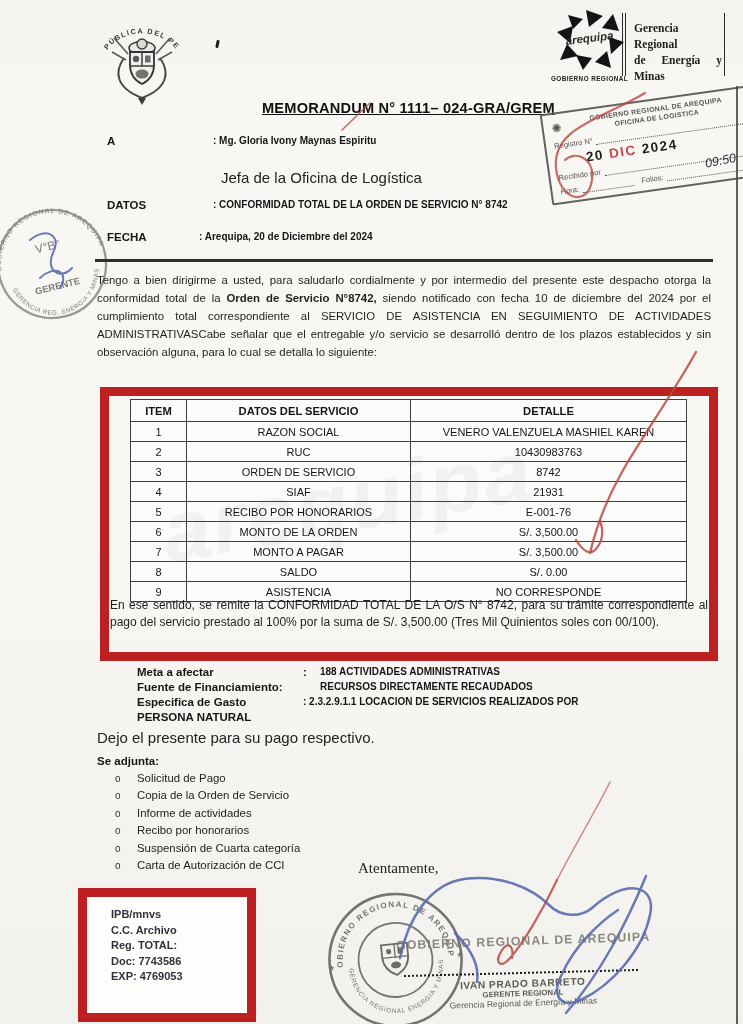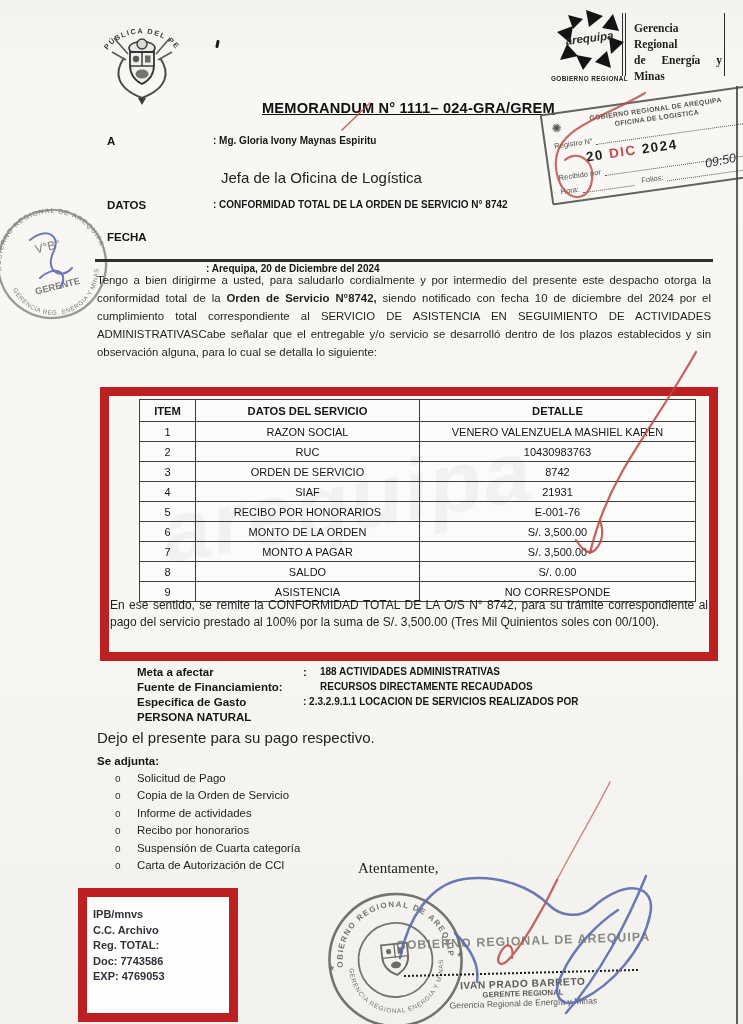--- a/index.html
+++ b/index.html
@@ -161,31 +161,31 @@
     <text x="76" y="52" font-size="12" text-anchor="middle" fill="#63636e">V°B°</text>
     <text x="76" y="92" font-size="9.5" font-weight="bold" text-anchor="middle" fill="#4f4f4a">GERENTE</text>
   </svg>
 
   <div class="lbl abs" style="left:107px;top:135px;">A</div>
   <div class="val abs" style="left:213px;top:135px;">: Mg. Gloria Ivony Maynas Espiritu</div>
   <div class="val-n abs" style="left:221px;top:169px;">Jefa de la Oficina de Logística</div>
   <div class="lbl abs" style="left:107px;top:199px;">DATOS</div>
   <div class="val abs" style="left:213px;top:199px;">: CONFORMIDAD TOTAL DE LA ORDEN DE SERVICIO N° 8742</div>
   <div class="lbl abs" style="left:107px;top:231px;">FECHA</div>
-  <div class="val abs" style="left:206px;top:231px;margin-top:32px;">: Arequipa, 20 de Diciembre del 2024</div>
+  <div class="val abs" style="left:199px;top:231px;">: Arequipa, 20 de Diciembre del 2024</div>
 
   <div id="rule" class="abs" style="left:95px;top:259px;width:618px;"></div>
 
   <div id="body-par" class="abs" style="left:97px;top:271px;width:614px;">
     <span>Tengo a bien dirigirme a usted, para saludarlo cordialmente y por intermedio del presente este despacho otorga la conformidad total de la </span><b>Orden de Servicio N°8742,</b><span> siendo notificado con fecha 10 de diciembre del 2024 por el cumplimiento total correspondiente al SERVICIO DE ASISTENCIA EN SEGUIMIENTO DE ACTIVIDADES ADMINISTRATIVASCabe señalar que el entregable y/o servicio se desarrolló dentro de los plazos establecidos y sin observación alguna, para lo cual se detalla lo siguiente:</span>
   </div>
 
   <div id="red-frame" class="abs" style="left:100px;top:387px;width:600px;height:256px;"></div>
 
-  <table id="svc-table" class="abs" style="left:139px;top:399px;">
+  <table id="svc-table" class="abs" style="left:130px;top:399px;">
     <colgroup>
         <col>
         <col>
         <col>
       </colgroup>
     <thead>
       <tr>
         <th>ITEM</th>
         <th>DATOS DEL SERVICIO</th>
         <th>DETALLE</th>
@@ -258,21 +258,21 @@
     <div class="it"><span class="mk">o</span><span>Solicitud de Pago</span></div>
     <div class="it"><span class="mk">o</span><span>Copia de la Orden de Servicio</span></div>
     <div class="it"><span class="mk">o</span><span>Informe de actividades</span></div>
     <div class="it"><span class="mk">o</span><span>Recibo por honorarios</span></div>
     <div class="it"><span class="mk">o</span><span>Suspensión de Cuarta categoría</span></div>
     <div class="it"><span class="mk">o</span><span>Carta de Autorización de CCI</span></div>
   </div>
 
   <div class="val-n abs" style="left:358px;top:860px;font-family:Liberation Serif, serif;">Atentamente,</div>
 
-  <div id="foot-box" class="abs" style="left:78px;top:888px;width:136px;height:106px;padding-left:6px;padding-top:10px;">
+  <div id="foot-box" class="abs" style="left:78px;top:888px;width:136px;height:106px;padding-left:24px;padding-top:10px;">
     <div class="ln">IPB/mnvs</div>
     <div class="ln">C.C. Archivo</div>
     <div class="ln">Reg. TOTAL:</div>
     <div class="ln">Doc: 7743586</div>
     <div class="ln">EXP: 4769053</div>
   </div>
 
   <svg class="abs svgstamp" style="left:300px;top:880px;opacity:.85;transform:rotate(-6deg);" width="190" height="150" viewBox="0 0 190 150">
     <defs>
       <path id="rsTop" d="M42,80 A53,53 0 0 1 148,80"></path>

